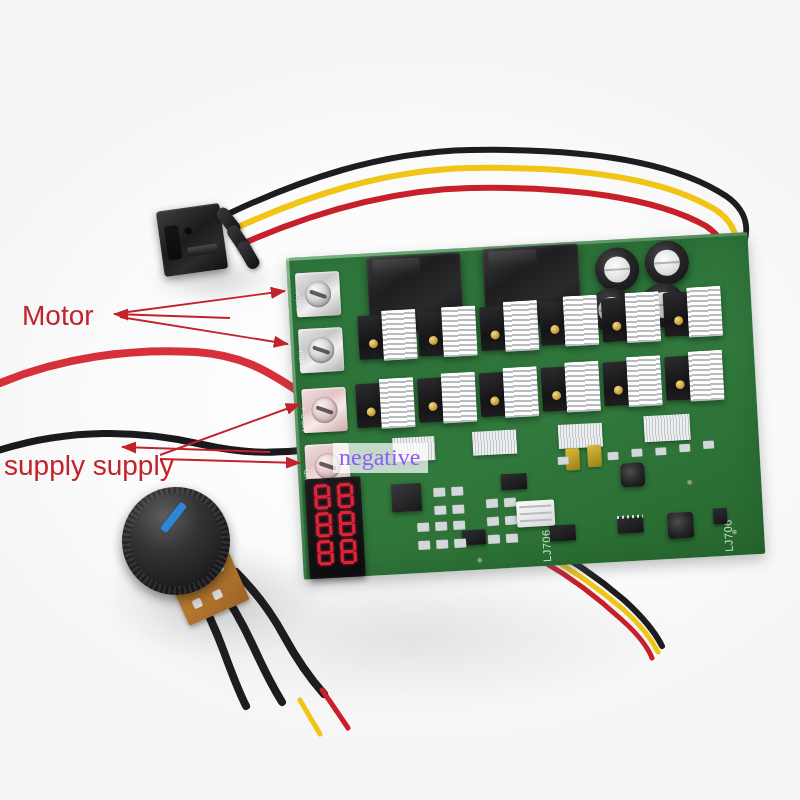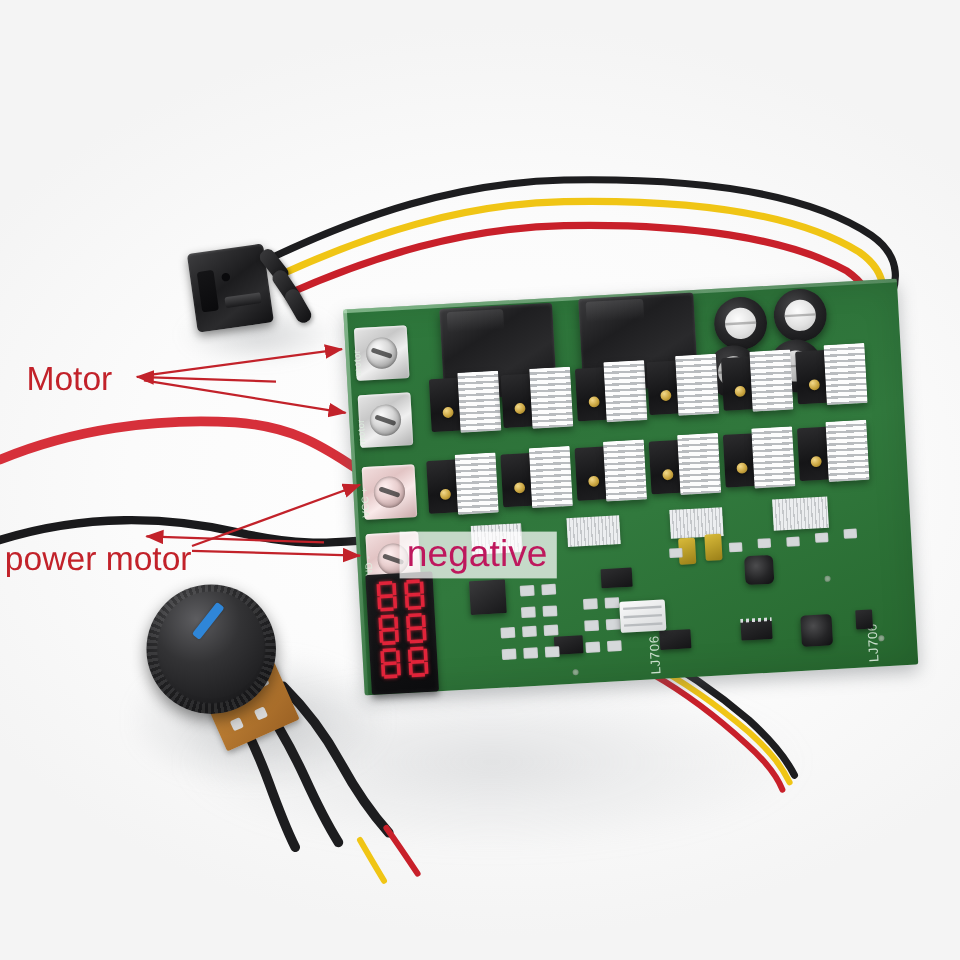--- a/index.html
+++ b/index.html
@@ -248,22 +248,22 @@
   .lbl{
     position:absolute;font-family:"Liberation Sans",sans-serif;white-space:nowrap;
   }
   .lbl-motor{left:22px;top:300px;font-size:28px;color:#c2222a;font-weight:400;}
   .lbl-power{left:4px;top:450px;font-size:28px;color:#c2222a;font-weight:400;}
   .lbl-pos{
     left:333px;top:393px;font-size:25px;color:#c2222a;
     background:rgba(255,255,255,.70);padding:1px 8px 2px 6px;
   }
   .lbl-neg{
-    left:333px;top:443px;font-size:31px;color:#be185d;
-    background:rgba(255,255,255,.72);padding:1px 8px 2px 6px;
+    left:333px;top:443px;font-size:24px;color:#8b5cf6;
+    background:rgba(255,255,255,.72);padding:1px 8px 2px 6px;font-family:Liberation Serif, serif;
   }
 
   
   .arrow-layer{position:absolute;inset:0;pointer-events:none;}
 </style>
 </head>
 <body>
 
 <div id="stage">
 
@@ -562,16 +562,16 @@
     <g stroke="#c2222a" stroke-width="1.9" fill="none" marker-end="url(#ah)">
       <path d="M160,455 L300,404"></path>
       <path d="M160,459 L300,463"></path>
     </g>
     <g stroke="#c2222a" stroke-width="1.9" fill="none" marker-end="url(#ah)">
       <path d="M270,452 L122,447"></path>
     </g>
   </svg>
 
   <div class="lbl lbl-motor">Motor</div>
-  <div class="lbl lbl-power">power motor</div>
+  <div class="lbl lbl-power">supply supply</div>
   <div class="lbl lbl-neg">negative</div>
 
 </div>
 
 </body></html>

